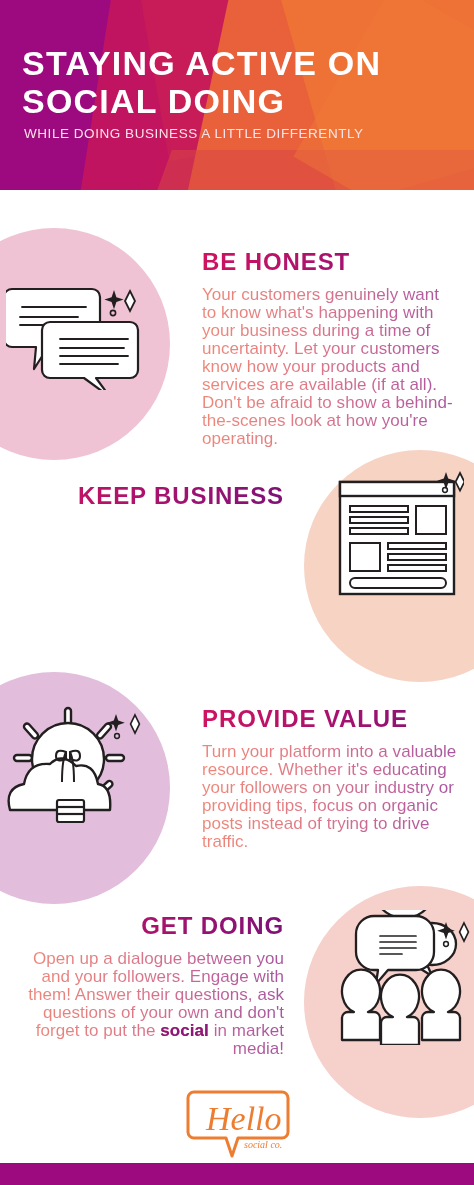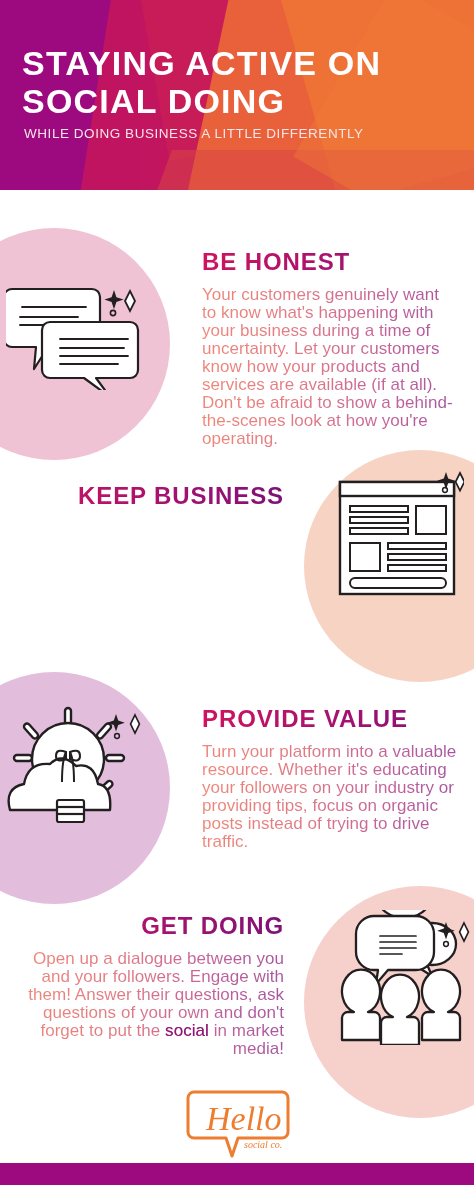--- a/index.html
+++ b/index.html
@@ -110,21 +110,21 @@
     font-size: 17px;
     line-height: 18px;
     letter-spacing: .05px;
     background: linear-gradient(90deg, #ef8778 0%, #e07a86 40%, #c0619a 75%, #a6559f 100%);
     -webkit-background-clip: text;
     background-clip: text;
     color: transparent;
     -webkit-text-fill-color: transparent;
   }
   .sect p b {
-    font-weight: normal;
+    font-weight: bold;
     -webkit-text-fill-color: #8e1878;
     color: #8e1878;
   }
   .align-right { text-align: right; }
   .align-left  { text-align: left; }
 
   .icon-wrap { position: absolute; z-index: 4; }
 
   
   .logo {

